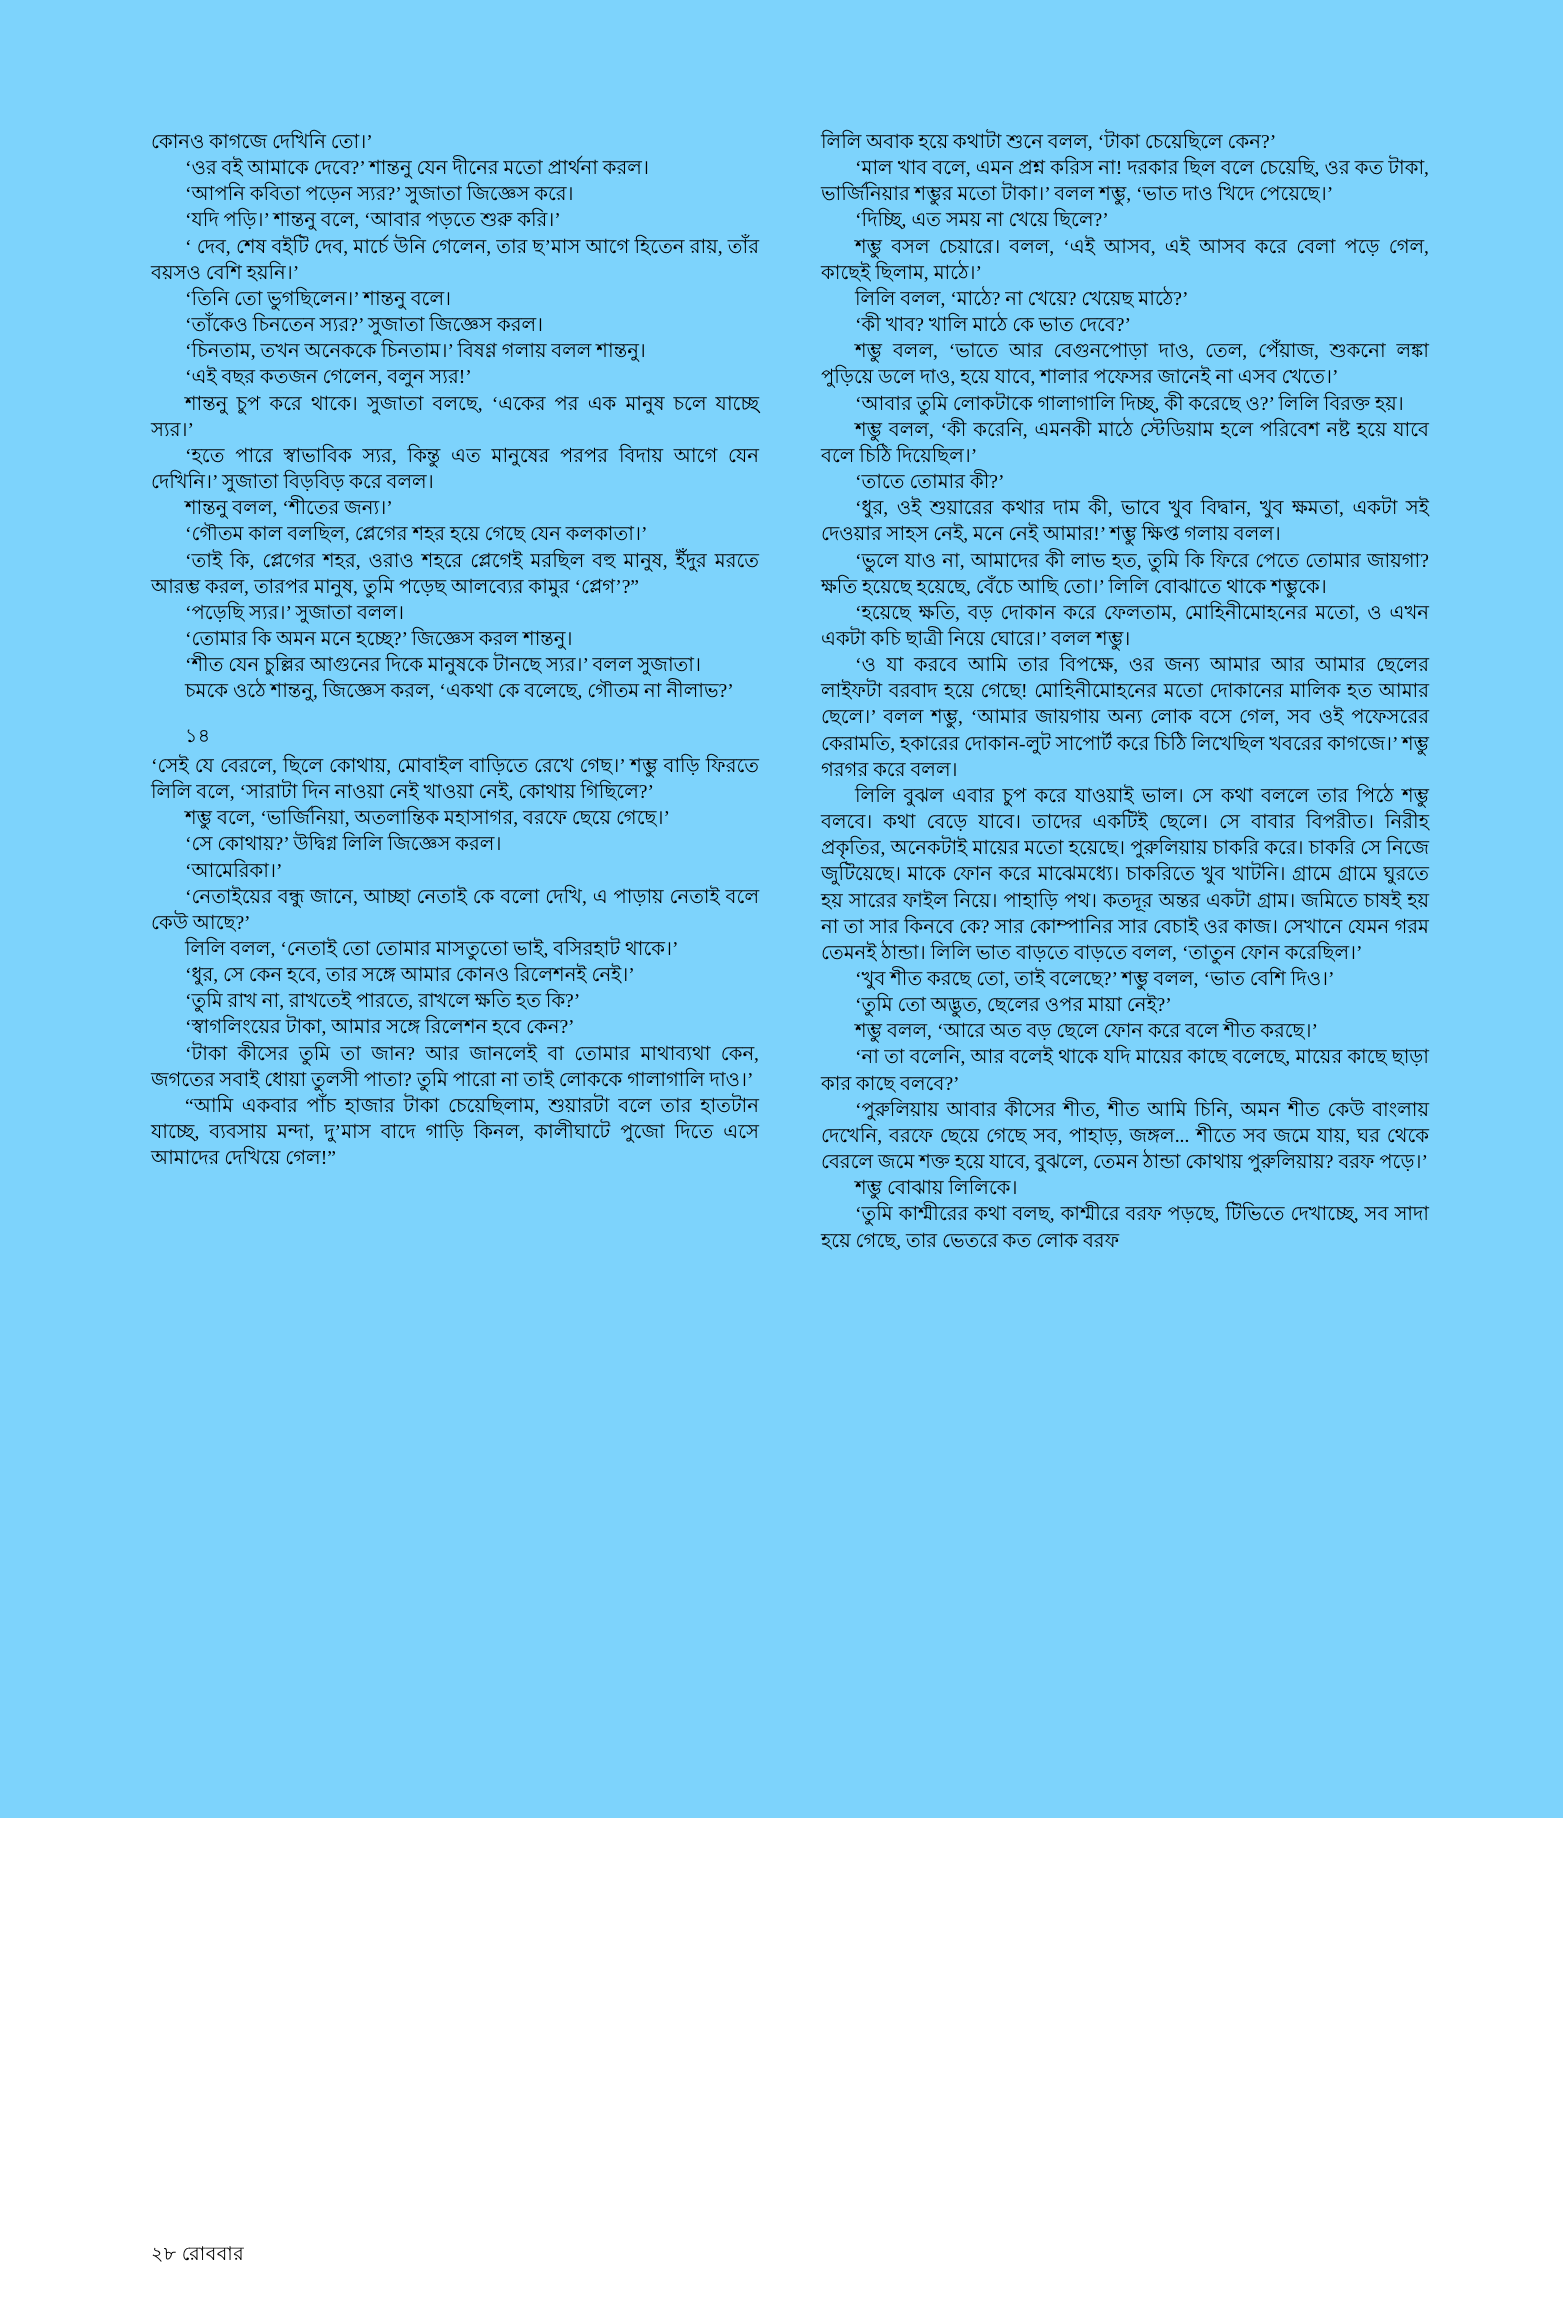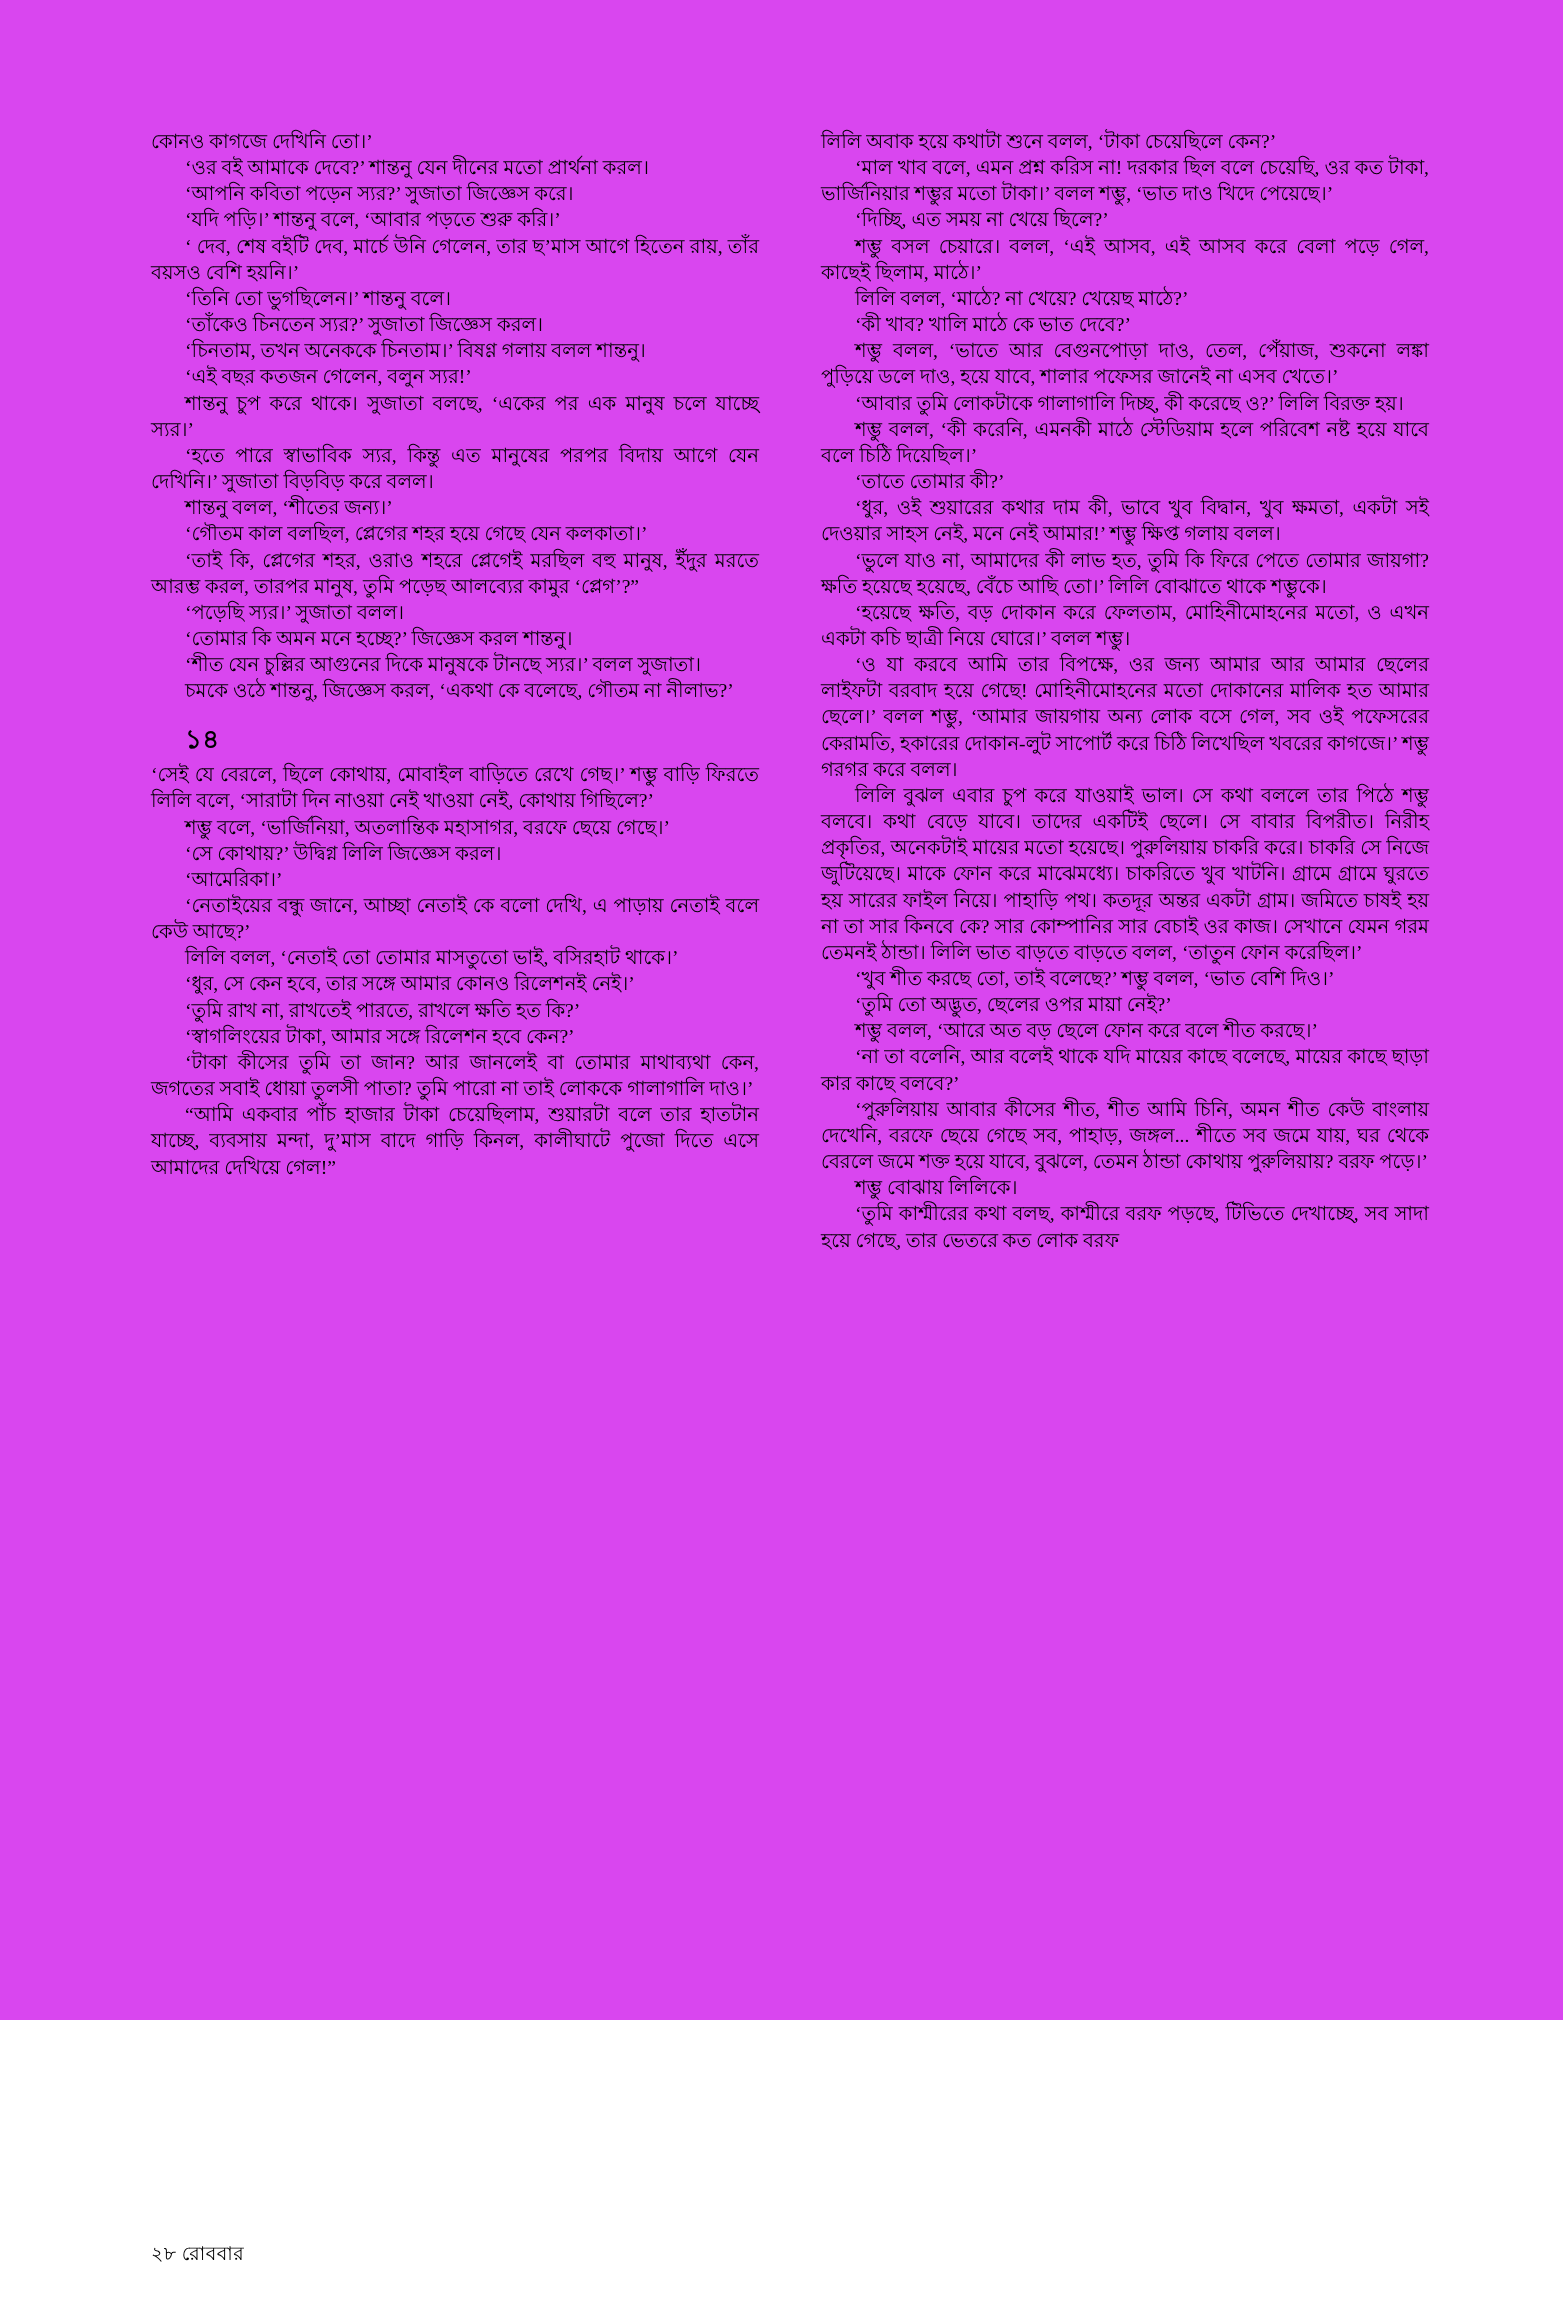--- a/index.html
+++ b/index.html
@@ -12,22 +12,22 @@
     height: 2319px;
     font-family: "Liberation Serif", "DejaVu Serif", serif;
     color: #000000;
     position: relative;
     overflow: hidden;
   }
   #page {
     position: absolute;
     left: 0; top: 0;
     width: 1563px;
-    height: 2020px;
-    background: #d946ef;
+    height: 1818px;
+    background: #7dd3fc;
   }
   #columns {
     position: absolute;
     left: 151px;
     top: 129px;
     width: 1278px;
     height: 2078px;
     display: flex;
     flex-direction: row;
     justify-content: space-between;
@@ -43,22 +43,22 @@
   .col p {
     margin: 0;
     text-indent: 34px;
   }
   .col p.noindent {
     text-indent: 0;
   }
   .section-num {
     margin: 0;
     text-indent: 0;
-    font-size: 26px;
-    font-weight: bold;
+    font-size: 19px;
+    font-weight: normal;
     padding-top: 18.5px;
     padding-bottom: 4.6px;
     letter-spacing: 0.4px;
   }
   .footer {
     position: absolute;
     left: 151px;
     top: 2239px;
     font-size: 19px;
     letter-spacing: 0.4px;

